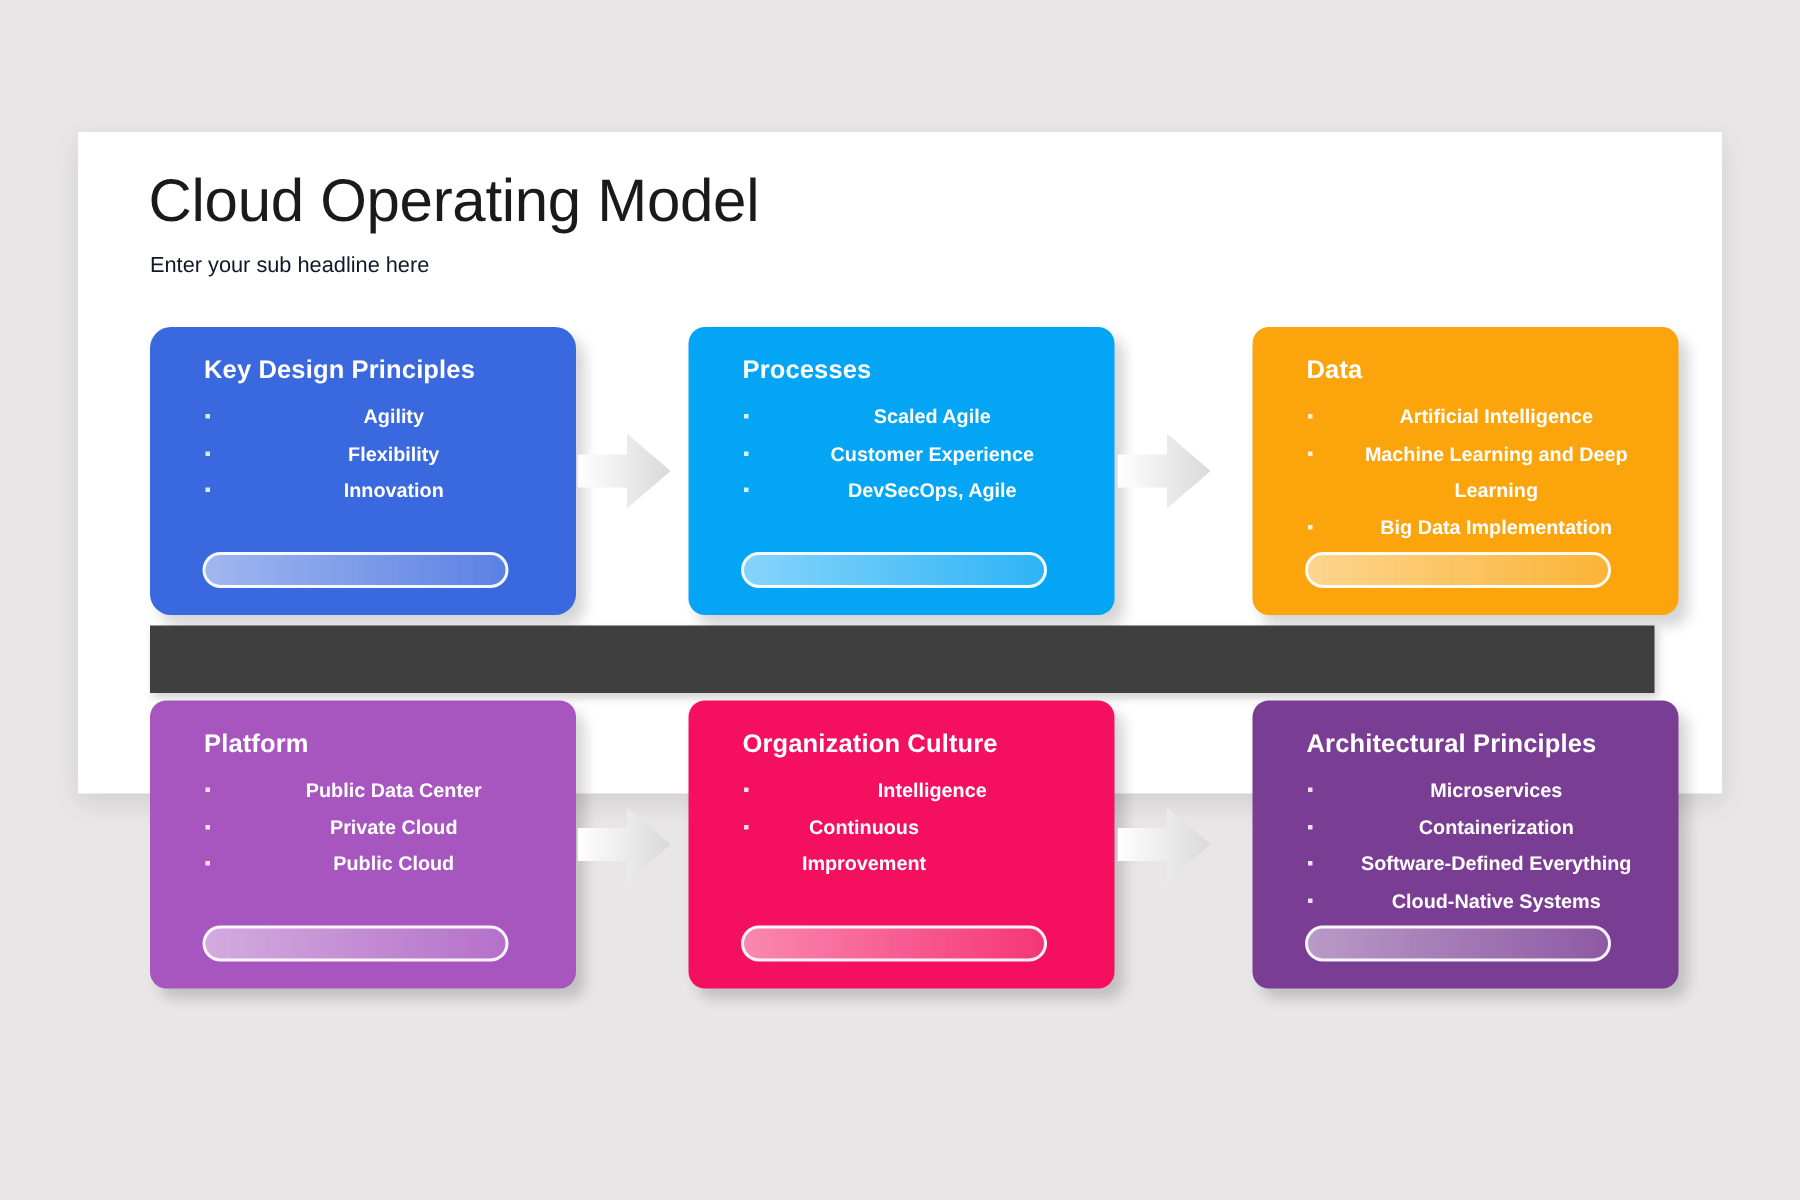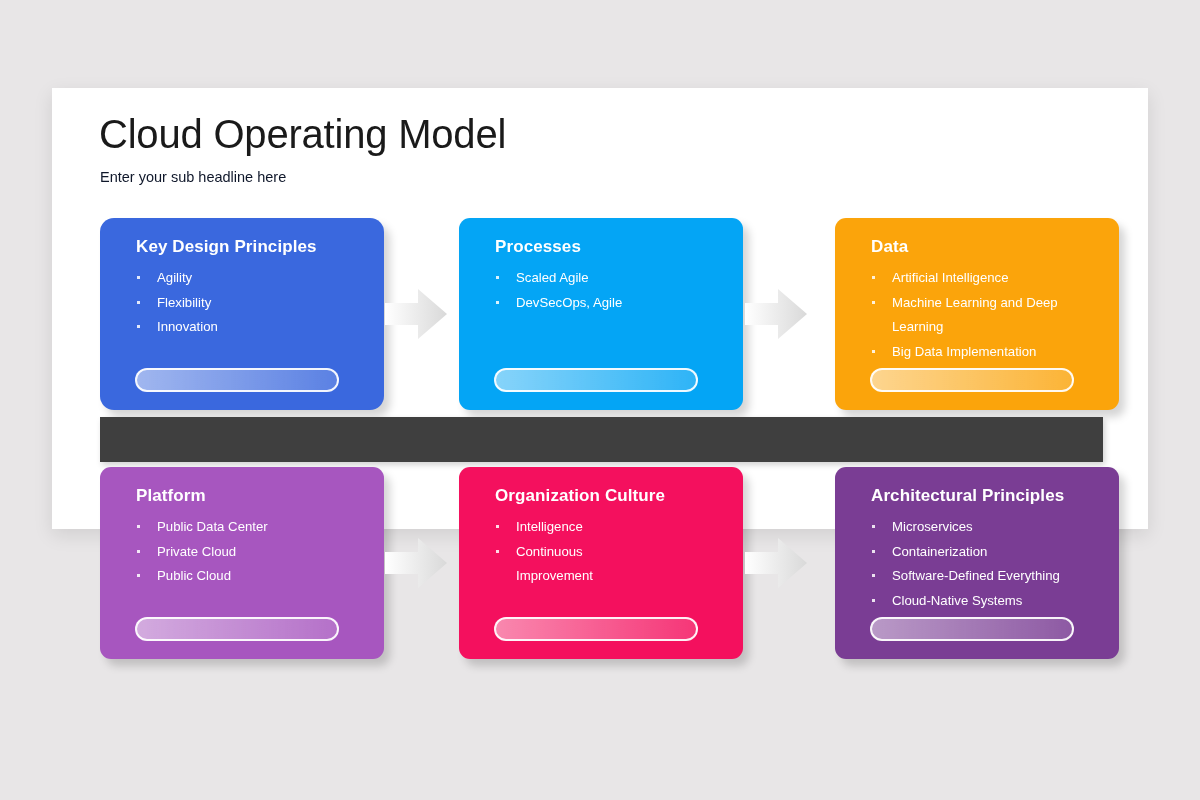--- a/index.html
+++ b/index.html
@@ -78,21 +78,22 @@
     margin: 0;
     padding: 0;
     list-style: none;
   }
   .bullets li {
     position: relative;
     padding-left: 21px;
     font-size: 13.2px;
     color: #ffffff;
     line-height: 24.6px;
-    font-weight: 400;
+    font-weight: 700;
+    text-align: center;
   }
   .bullets li::before {
     content: "";
     position: absolute;
     left: 1px;
     top: 10px;
     width: 3px;
     height: 3px;
     background: rgba(255,255,255,0.85);
   }
@@ -160,20 +161,21 @@
       <li>Flexibility</li>
       <li>Innovation</li>
     </ul>
     <div class="pill"></div>
   </div>
 
   <div class="card row1 col2 c-cyan">
     <div class="card-title">Processes</div>
     <ul class="bullets">
       <li>Scaled Agile</li>
+      <li>Customer Experience</li>
       <li>DevSecOps, Agile</li>
     </ul>
     <div class="pill"></div>
   </div>
 
   <div class="card row1 col3 c-orange">
     <div class="card-title">Data</div>
     <ul class="bullets">
       <li>Artificial Intelligence</li>
       <li>Machine Learning and Deep Learning</li>

